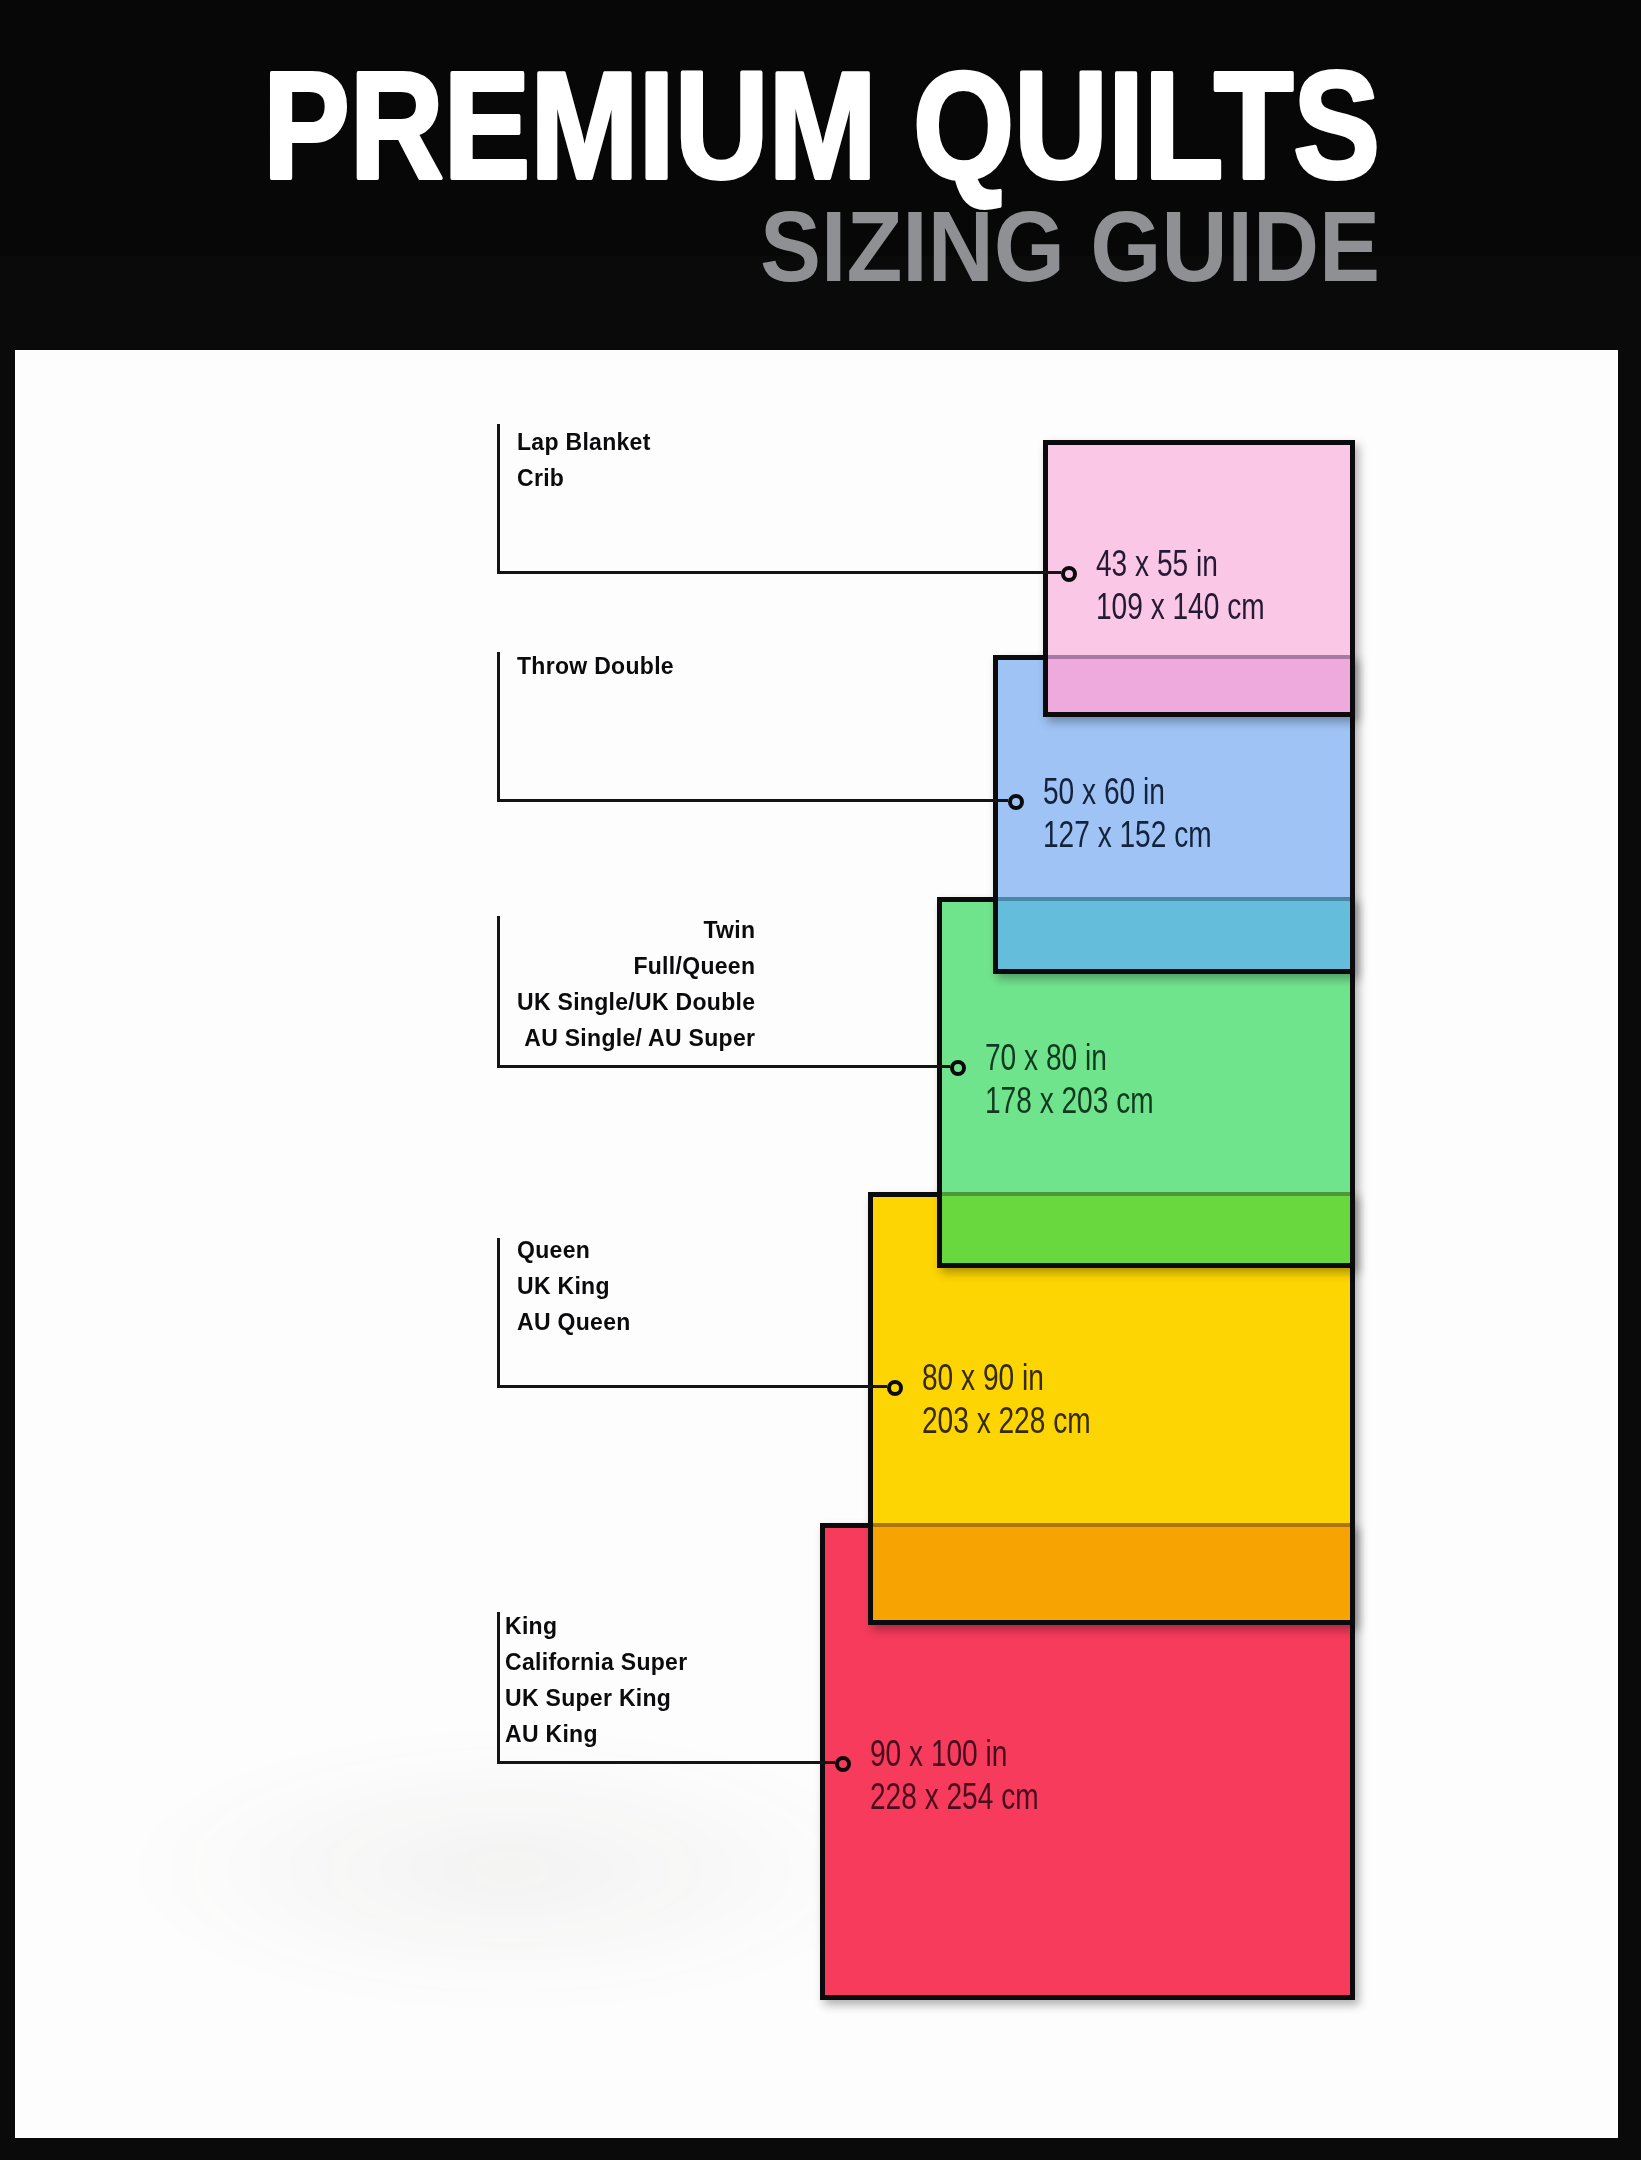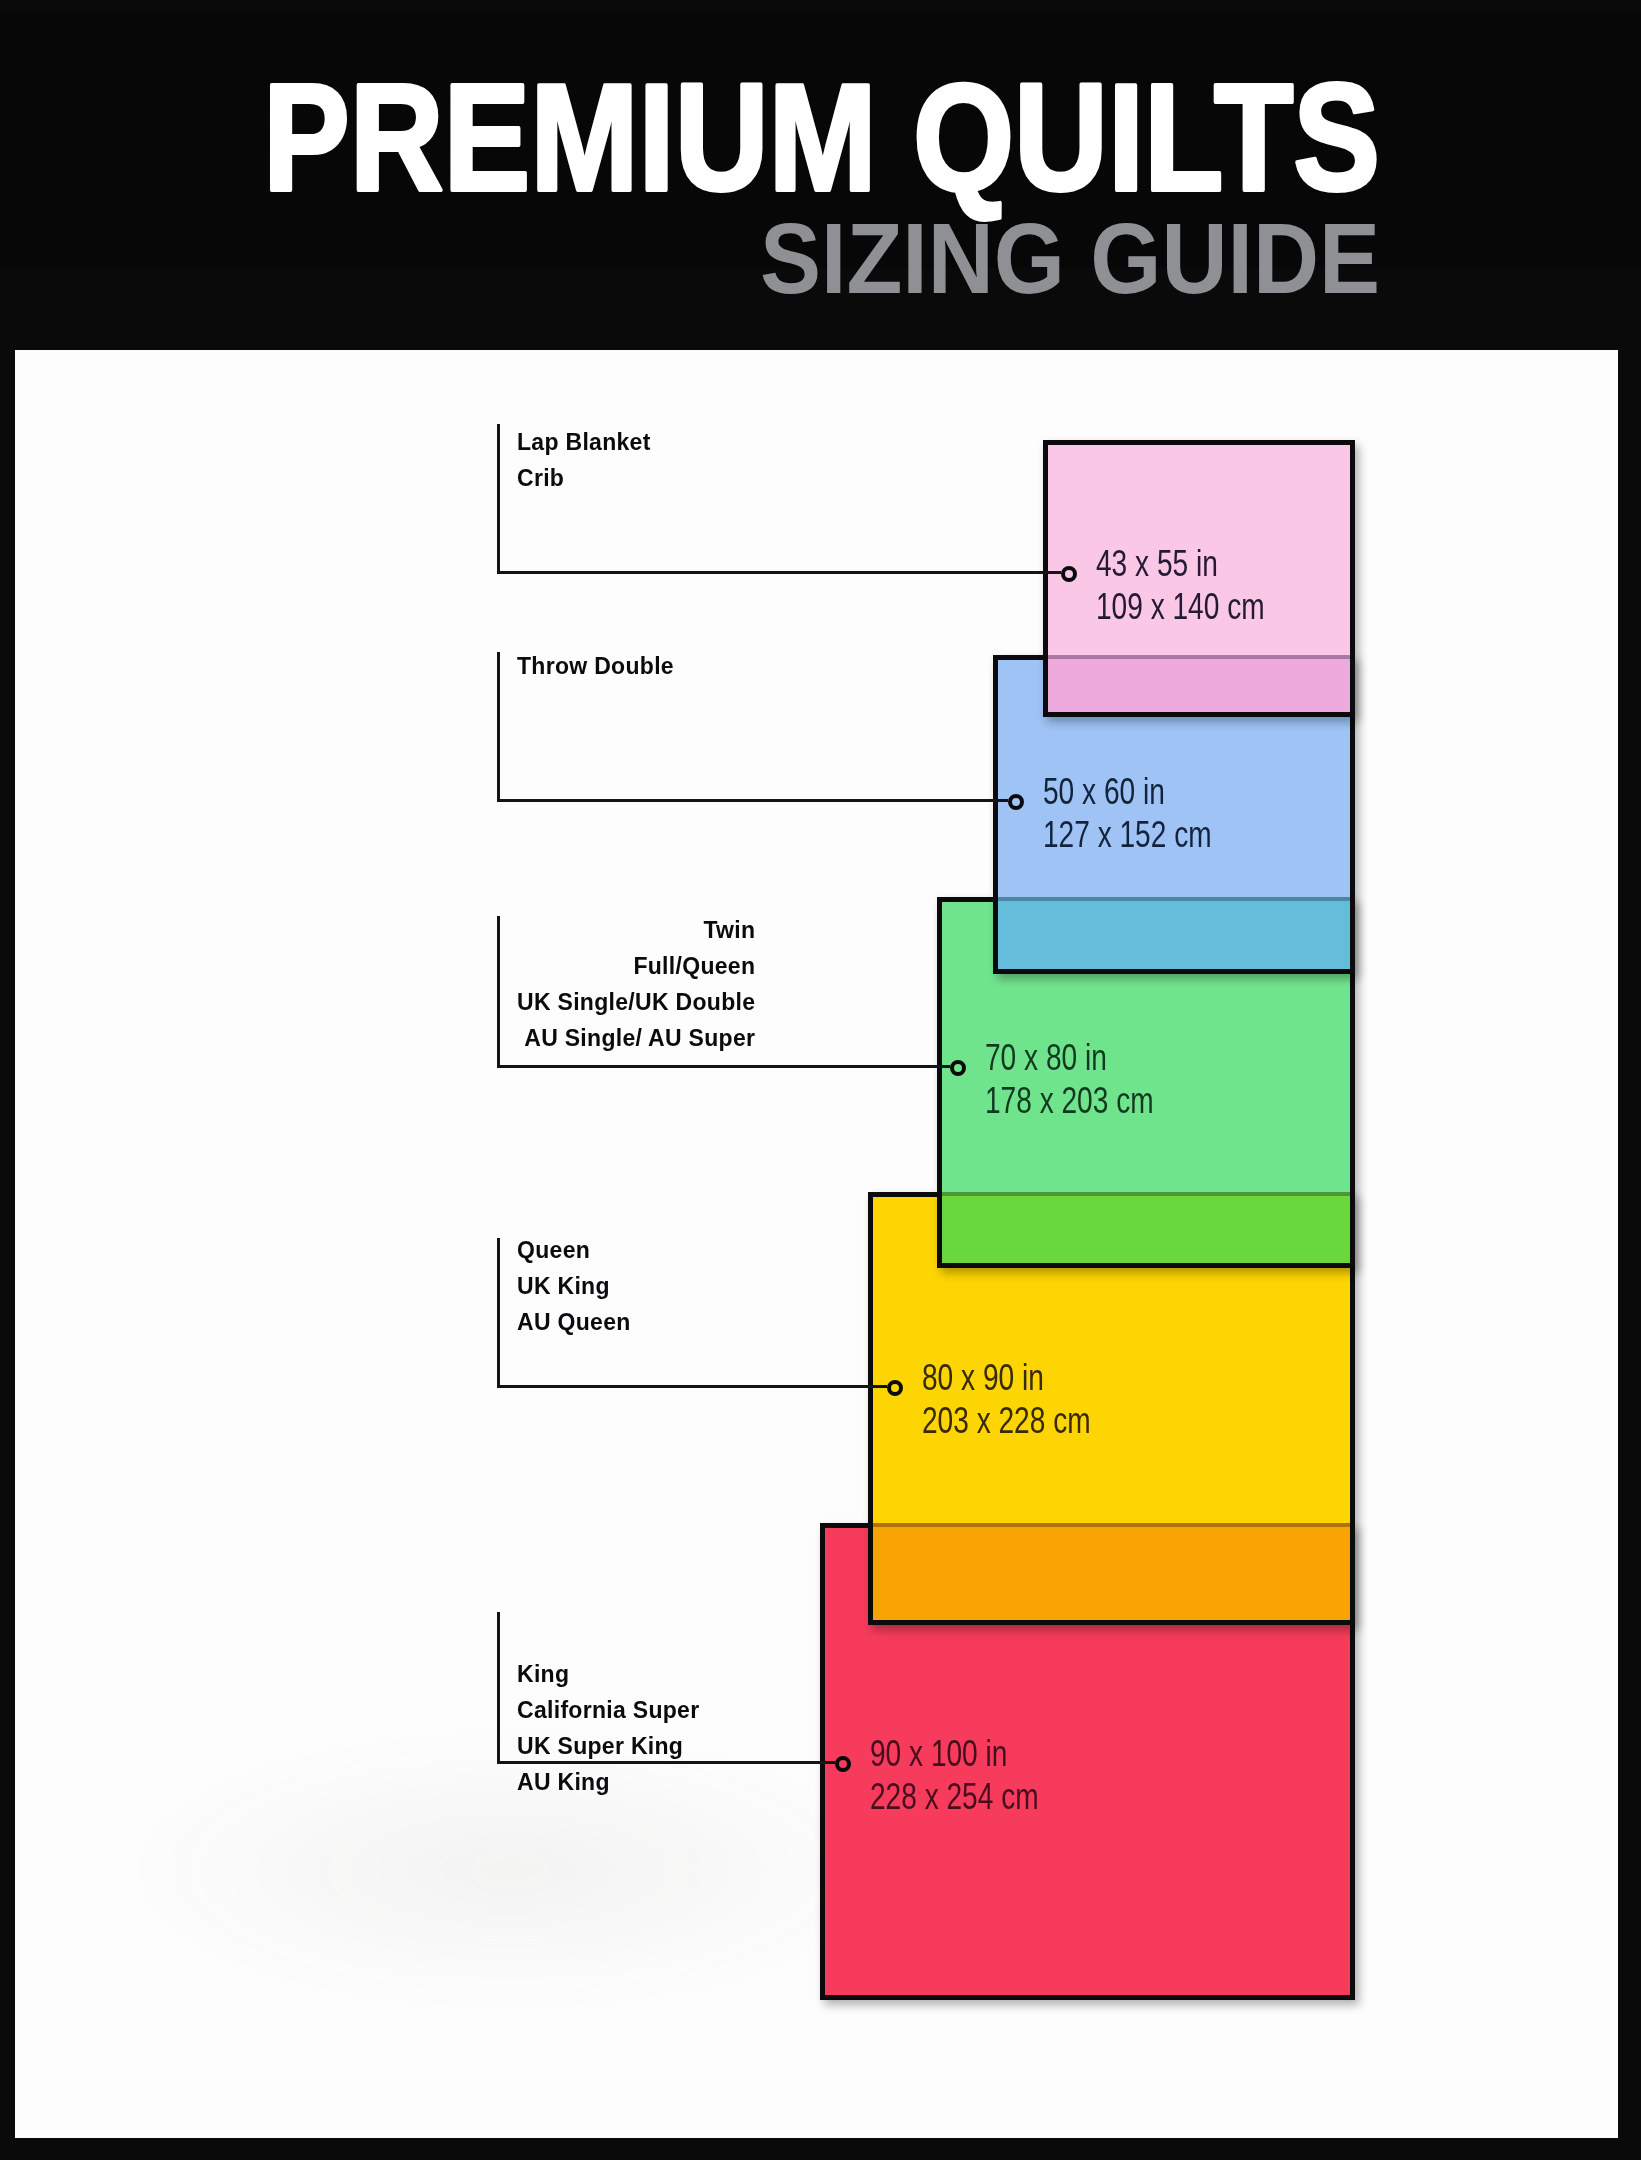--- a/index.html
+++ b/index.html
@@ -13,21 +13,21 @@
   .page-panel{
     position:absolute;left:15px;top:350px;width:1603px;height:1788px;
     background:#fdfdfd;
   }
   .watermark{
     position:absolute;left:120px;top:1730px;width:780px;height:280px;
     background:radial-gradient(ellipse at center, rgba(60,55,50,0.05), rgba(60,55,50,0) 70%);
     border-radius:50%;
     filter:blur(14px);
   }
-  .header{position:absolute;left:0;top:12px;width:1641px;height:256px;background:#070708;}
+  .header{position:absolute;left:0;top:0;width:1641px;height:256px;background:#070708;}
   .header svg{display:block;width:1641px;height:350px;}
   .size-rect{
     position:absolute;box-sizing:border-box;
     border:5px solid #0b0b0e;
     box-shadow:4px 5px 9px rgba(0,0,0,0.30);
   }
   .overlap-strip{
     position:absolute;left:0;right:0;bottom:0;
     border-top:4px solid rgba(10,10,40,0.30);
   }
@@ -116,21 +116,21 @@
       </div>
       <div class="size-rect" style="left: 868px; top: 1192px; width: 487px; height: 433px; background: rgb(253, 213, 3); z-index: 12;">
         <div class="overlap-strip" style="height: 93px; background: rgb(247, 163, 2);"></div>
       </div>
       <div class="marker-circle" style="left: 887px; top: 1380px; z-index: 30;"></div>
       <div class="dims" style="left: 922px; top: 1356px; color: rgb(56, 42, 2); z-index: 25;">
         <div>80 x 90 in</div>
         <div>203 x 228 cm</div>
       </div>
       <div class="connector" style="left: 497px; top: 1612px; width: 338px; height: 152px; z-index: 20;"></div>
-      <div class="size-label" style="left: 517px; top: 1608px; z-index: 21; margin-top: 48px;">
+      <div class="size-label" style="left: 505px; top: 1608px; z-index: 21;">
         <div>King</div>
         <div>California Super</div>
         <div>UK Super King</div>
         <div>AU King</div>
       </div>
       <div class="size-rect" style="left: 820px; top: 1523px; width: 535px; height: 477px; background: rgb(246, 59, 92); z-index: 11;"></div>
       <div class="marker-circle" style="left: 835px; top: 1756px; z-index: 30;"></div>
       <div class="dims" style="left: 870px; top: 1732px; color: rgb(71, 15, 29); z-index: 25;">
         <div>90 x 100 in</div>
         <div>228 x 254 cm</div>

